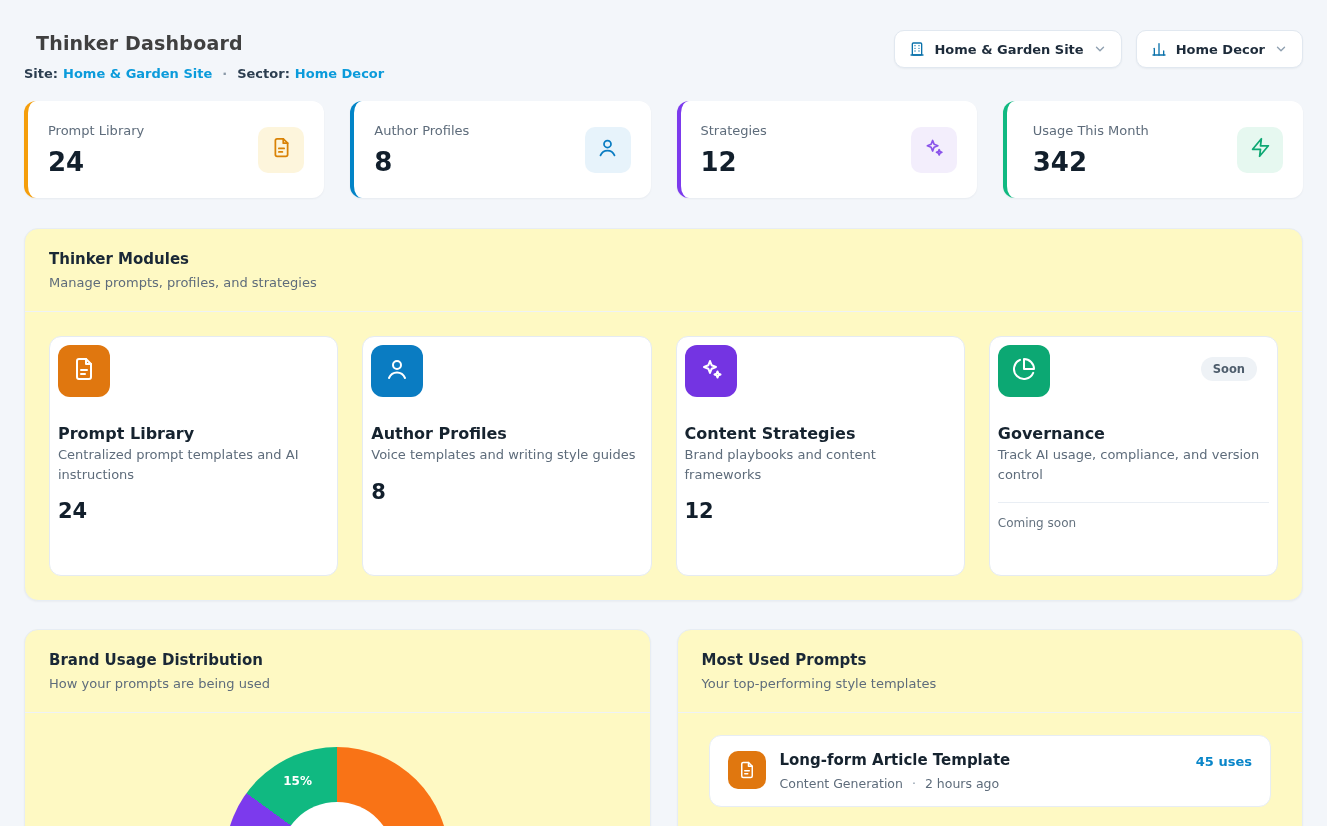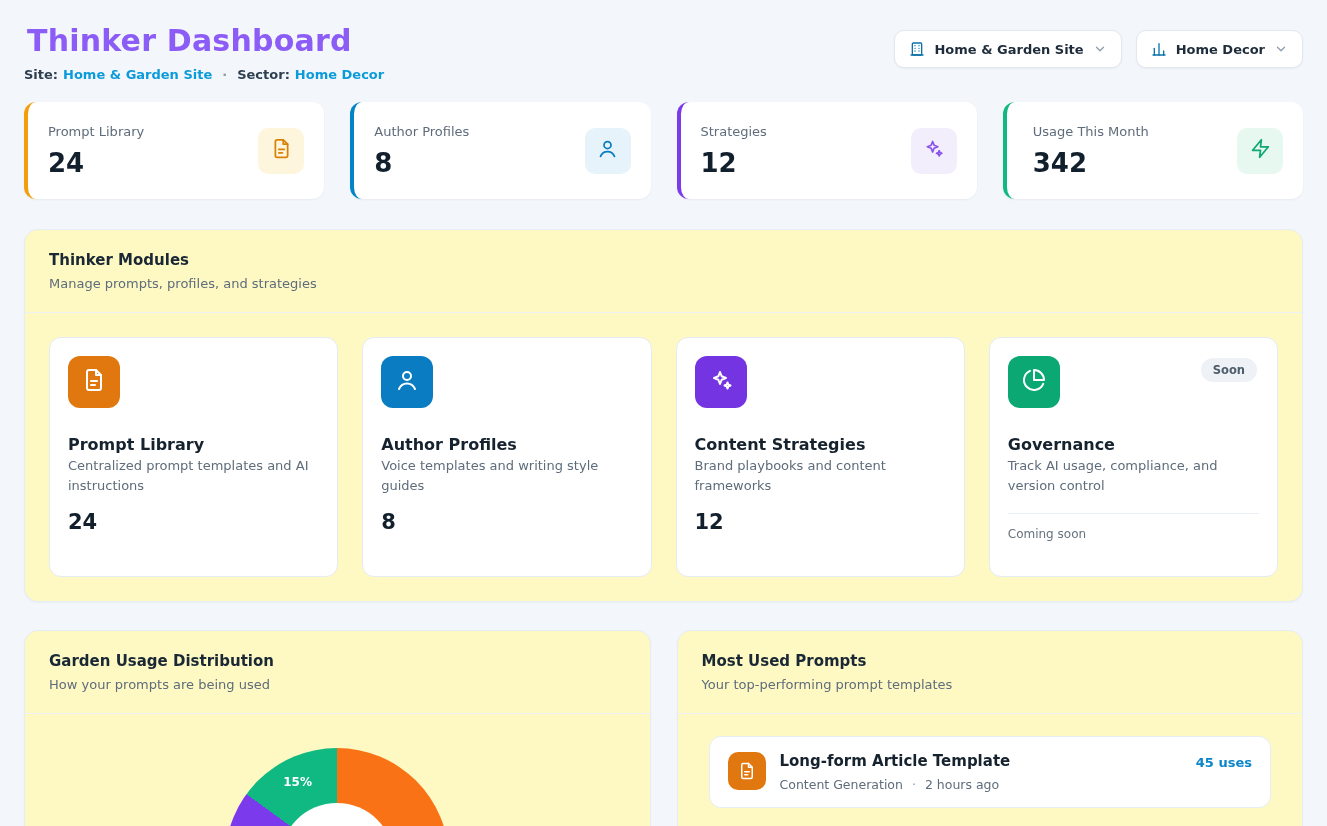--- a/index.html
+++ b/index.html
@@ -7,21 +7,21 @@
   body {
     width: 1327px; height: 826px; overflow: hidden;
     background: #f3f6fa;
     font-family: "DejaVu Sans", "Liberation Sans", sans-serif;
     color: #16222e;
   }
   .page { padding: 20px 24px 0; }
 
   
   .page-header { display: flex; justify-content: space-between; align-items: flex-start; }
-  .page-title { margin: 3px; font-size: 30px; font-weight: 700; color: #8b5cf6; letter-spacing: .2px; }
+  .page-title { margin: 12px; font-size: 19px; font-weight: 700; color: #404040; letter-spacing: .2px; }
   .subline { margin-top: 9px; font-size: 13px; font-weight: 600; color: #2c3e50; display: flex; align-items: center; }
   .subline .lbl { margin-right: 5px; }
   .subline .link { color: #0b9bdb; cursor: pointer; }
   .subline .dot { color: #8a99a8; margin: 0 10px; }
   .selectors { display: flex; gap: 14px; margin-top: 10px; }
   .selector-btn {
     display: flex; align-items: center; gap: 9px;
     background: #fff; border: 1px solid #e1e8f0; border-radius: 10px;
     padding: 10px 14px; font-size: 13px; font-weight: 700; color: #1d2b3a;
     cursor: pointer; box-shadow: 0 1px 2px rgba(15,35,60,.05); font-family: inherit;
@@ -55,21 +55,21 @@
   
   .panel { background: #fef9c3; border: 1px solid #e7edf4; border-radius: 14px; box-shadow: 0 1px 2px rgba(15,35,60,.04); overflow: hidden; }
   .panel-head { padding: 21px 24px; }
   .panel-title { font-size: 15px; font-weight: 700; color: #1a2836; }
   .panel-sub { font-size: 13px; color: #5e6c7b; margin-top: 7px; }
   .panel-rule { height: 1px; background: #eef2f6; }
 
   
   .modules-panel { margin-top: 30px; }
   .modules-grid { display: grid; grid-template-columns: repeat(4, 1fr); gap: 24px; padding: 24px; }
-  .module-card { border: 1px solid #e5ebf2; border-radius: 12px; padding: 18px; position: relative; background: #fff; min-height: 240px; cursor: pointer; }
+  .module-card { border: 1px solid #e5ebf2; border-radius: 12px; padding: 8px; position: relative; background: #fff; min-height: 240px; cursor: pointer; }
   .module-icon { width: 52px; height: 52px; border-radius: 12px; color: #fff; display: flex; align-items: center; justify-content: center; }
   .module-icon svg { width: 24px; height: 24px; }
   .mi-orange { background: #e0770f; }
   .mi-blue   { background: #0a7cc2; }
   .mi-purple { background: #7434e2; }
   .mi-green  { background: #0ca873; }
   .module-title { font-size: 16px; font-weight: 700; color: #16232f; margin-top: 27px; }
   .module-desc { font-size: 13px; color: #5e6c7b; line-height: 1.5; margin-top: 2px; }
   .module-count { font-size: 21px; font-weight: 700; color: #121f2c; margin-top: 15px; }
   .soon-badge { position: absolute; top: 20px; right: 20px; background: #eef2f6; color: #4e5d6c; font-size: 11.5px; font-weight: 700; border-radius: 999px; padding: 5px 12px; }
@@ -256,35 +256,35 @@
         <div class="coming-soon">Coming soon</div>
       </div>
 
     </div>
   </div>
 
   <div class="bottom-grid">
 
     <div class="panel">
       <div class="panel-head">
-        <div class="panel-title">Garden Usage Distribution</div>
+        <div class="panel-title">Brand Usage Distribution</div>
         <div class="panel-sub">How your prompts are being used</div>
       </div>
       <div class="panel-rule"></div>
       <div class="chart-body">
         <div class="donut" style="background: conic-gradient(rgb(249, 115, 22) 0%, rgb(249, 115, 22) 45%, rgb(14, 165, 233) 45%, rgb(14, 165, 233) 75%, rgb(124, 58, 237) 75%, rgb(124, 58, 237) 85%, rgb(16, 185, 129) 85%, rgb(16, 185, 129) 100%);">
             <span class="donut-label" style="left: 72.3394px; top: 34.1617px;">15%</span>
           </div>
       </div>
     </div>
 
     <div class="panel">
       <div class="panel-head">
         <div class="panel-title">Most Used Prompts</div>
-        <div class="panel-sub">Your top-performing prompt templates</div>
+        <div class="panel-sub">Your top-performing style templates</div>
       </div>
       <div class="panel-rule"></div>
       <div class="prompt-list">
         <div class="prompt-item">
           <div class="prompt-icon">
             <svg viewBox="0 0 24 24" fill="none" stroke="currentColor" stroke-width="2" stroke-linecap="round" stroke-linejoin="round" width="18" height="18">
                 <path d="M14 2H7a2 2 0 0 0-2 2v16a2 2 0 0 0 2 2h10a2 2 0 0 0 2-2V7z"></path>
                 <path d="M14 2v5h5"></path>
                 <path d="M9 13h6"></path>
                 <path d="M9 17h4"></path>

